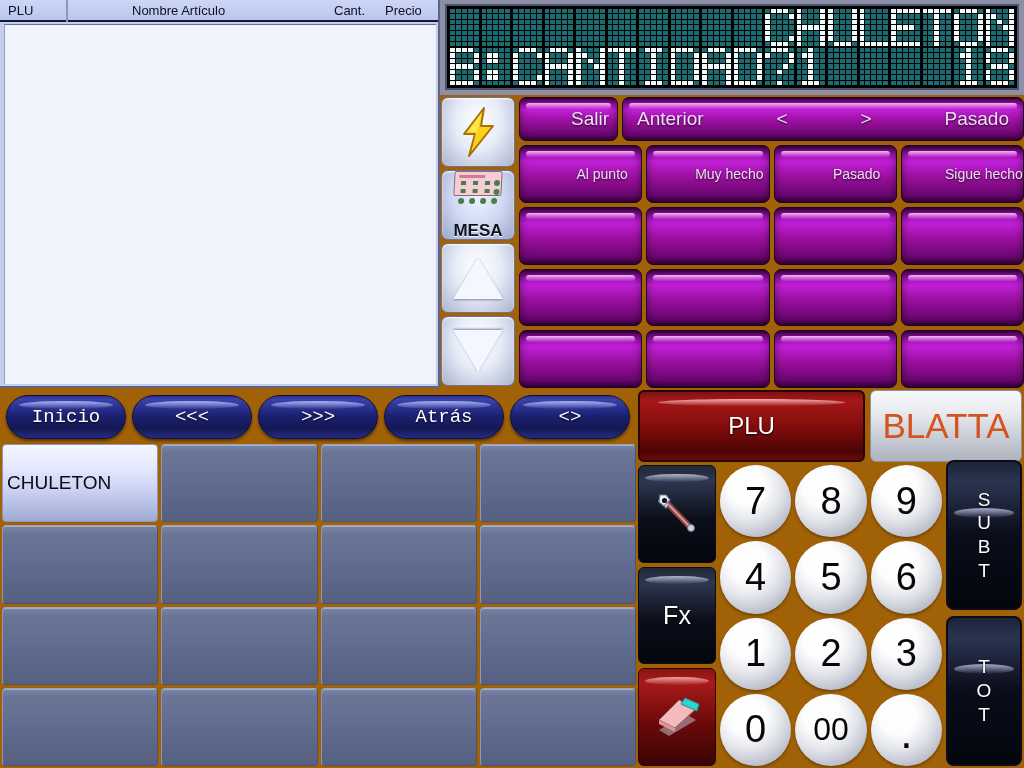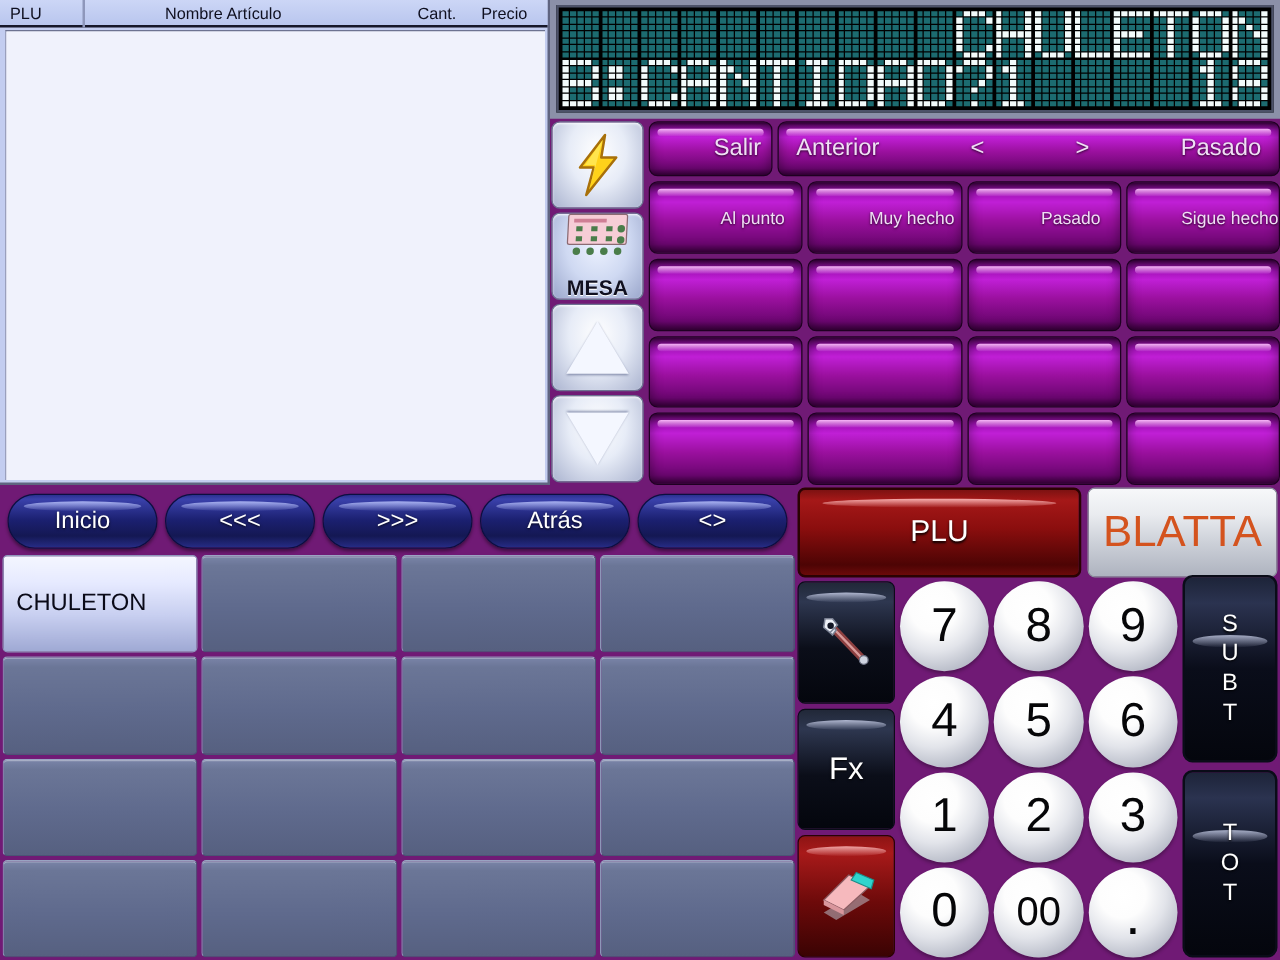--- a/index.html
+++ b/index.html
@@ -5,21 +5,21 @@
   * { box-sizing: border-box; margin: 0; padding: 0; }
   html, body {
     width: 1024px; height: 768px;
     overflow: hidden;
     background: #8b90a8;
     font-family: "Liberation Sans", sans-serif;
   }
   #app {
     position: relative;
     width: 1024px; height: 768px;
-    background: #701a75;
+    background: #a16207;
   }
 
   
   #ticket-panel {
     position: absolute; left: 0; top: 0;
     width: 440px; height: 388px;
     background: #c3cdf0;
     border-right: 2px solid #5f6480;
     border-bottom: 2px solid #5f6480;
   }
@@ -172,20 +172,21 @@
     height: 243px;
   }
   .mod-grid .pbtn { font-size: 14px; }
 
   
   #navbar {
     position: absolute; left: 0; top: 390px;
     width: 636px; height: 54px;
     display: flex; align-items: center; gap: 6px;
     padding: 0 6px;
+    font-family: Liberation Mono, monospace;
   }
   .navbtn {
     flex: 1; height: 44px;
     border-radius: 22px;
     background: linear-gradient(#2b3190 0%, #3a41ab 8%, #1b2070 48%, #141853 78%, #262c86 100%);
     border: 1px solid #0c0f40;
     color: #fff; font-size: 19px;
     display: flex; align-items: center; justify-content: center;
     position: relative; overflow: hidden;
     box-shadow: 0 2px 3px rgba(0,0,0,.45);
@@ -208,21 +209,21 @@
     grid-template-rows: repeat(4, 1fr);
     gap: 3px;
   }
   .prod {
     background: linear-gradient(#7a84a8 0%, #6b7697 10%, #5f6a8d 55%, #566080 100%);
     border: 1px solid #4b5474;
     border-top-color: #9aa3c2;
     border-left-color: #8d97b8;
     border-radius: 4px;
     display: flex; align-items: center;
-    padding-left: 10px;
+    padding-left: 4px;
     font-size: 19px; color: #0a0a18;
     box-shadow: inset 0 1px 0 rgba(255,255,255,.35);
   }
   .prod.filled {
     background: linear-gradient(#f4f6ff 0%, #e6eaff 28%, #c8cff0 62%, #9fa9d4 100%);
     border-color: #8e97bb;
   }
 
   
   #ctrl {

